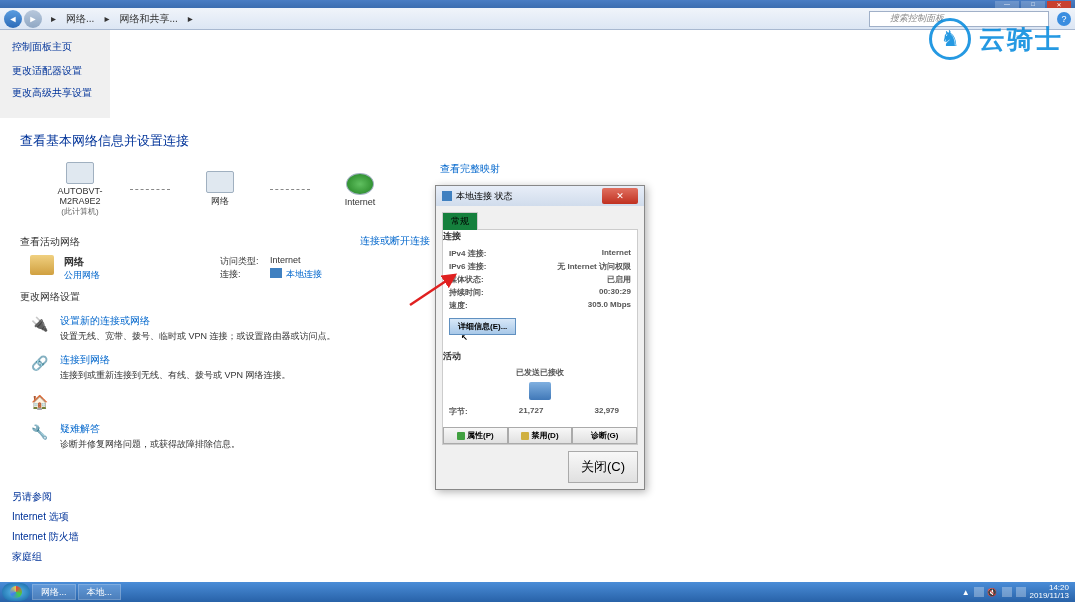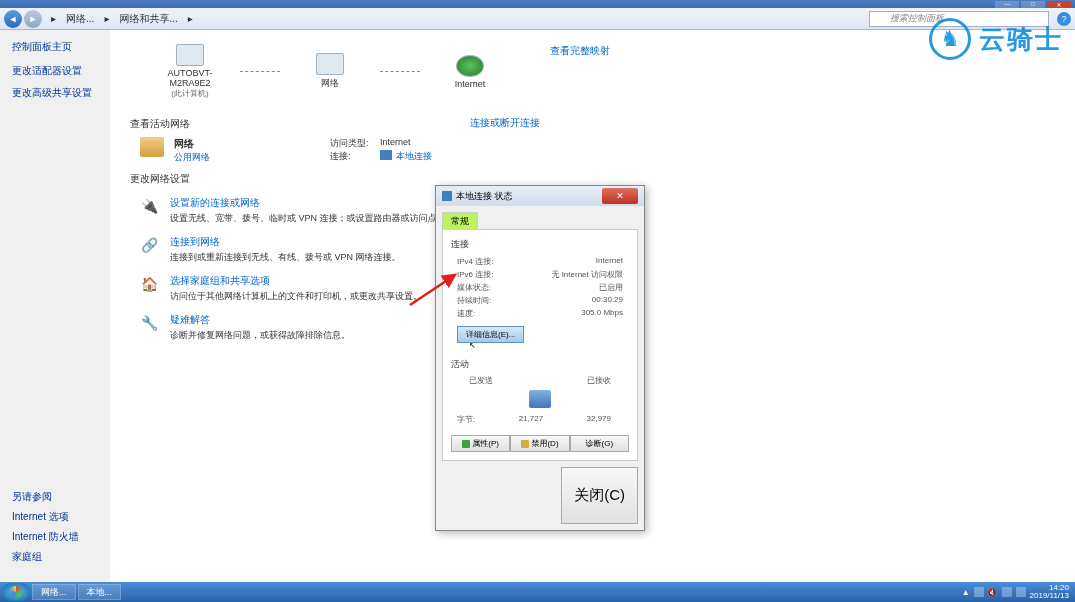--- a/index.html
+++ b/index.html
@@ -12,21 +12,21 @@
     
     .navbar { height: 22px; background: linear-gradient(#f0f4fa, #dce6f4); border-bottom: 1px solid #a8b8d0; display: flex; align-items: center; padding: 0 4px; font-size: 10px; }
     .nav-back { display: flex; gap: 2px; margin-right: 6px; }
     .nav-circle { width: 18px; height: 18px; border-radius: 50%; background: linear-gradient(#5a9de0, #2c6bb8); display: flex; align-items: center; justify-content: center; color: #fff; font-size: 9px; }
     .nav-circle.disabled { background: linear-gradient(#b8c8dc, #90a8c4); }
     .breadcrumb { display: flex; align-items: center; gap: 4px; color: #333; }
     .breadcrumb span { padding: 1px 3px; }
     .search-box { margin-left: auto; width: 180px; height: 16px; background: #fff; border: 1px solid #a0b0c8; font-size: 9px; padding: 0 20px; color: #888; font-style: italic; }
     .help-icon { margin-left: 8px; width: 14px; height: 14px; border-radius: 50%; background: #3a8de0; color: #fff; font-size: 9px; display: flex; align-items: center; justify-content: center; }
     
-    .main-container { display: flex; height: calc(100% - 50px); }
+    .main-container { display: flex; height: calc(100% - 50px); flex-direction: column; }
     
     .sidebar { width: 110px; background: #f0f0f0; padding: 10px 12px; font-size: 10px; }
     .sidebar-title { color: #003399; margin-bottom: 10px; font-size: 10px; }
     .sidebar-link { color: #003399; margin-bottom: 8px; cursor: pointer; font-size: 10px; }
     .sidebar-bottom { position: absolute; bottom: 32px; left: 12px; font-size: 10px; }
     .sidebar-bottom div { color: #003399; margin-bottom: 6px; cursor: pointer; }
     
     .content { flex: 1; padding: 14px 20px; position: relative; }
     .content-title { color: #003399; font-size: 13px; margin-bottom: 12px; }
     
@@ -58,36 +58,36 @@
     .settings-desc { color: #333; font-size: 9px; }
     
     .watermark { position: absolute; top: 18px; right: 12px; display: flex; align-items: center; gap: 8px; opacity: 0.85; }
     .watermark-circle { width: 42px; height: 42px; border: 3px solid #0088dd; border-radius: 50%; display: flex; align-items: center; justify-content: center; color: #0088dd; font-size: 22px; }
     .watermark-text { color: #0088dd; font-size: 26px; font-weight: bold; letter-spacing: 2px; }
     
     .dialog { position: absolute; left: 435px; top: 185px; width: 210px; background: #f0f0f0; border: 1px solid #888; box-shadow: 2px 2px 8px rgba(0,0,0,0.3); }
     .dialog-title { height: 20px; background: linear-gradient(#e8eef8, #d0dcec); display: flex; align-items: center; padding: 0 6px; font-size: 9px; }
     .dialog-title-icon { width: 10px; height: 10px; background: #4080c0; margin-right: 4px; }
     .dialog-close { margin-left: auto; width: 36px; height: 16px; background: linear-gradient(#e07060, #c03020); color: #fff; font-size: 9px; display: flex; align-items: center; justify-content: center; border-radius: 2px; }
-    .dialog-tab { display: inline-block; padding: 2px 8px; background: #bef264; border: 1px solid #ccc; border-bottom: none; font-size: 9px; margin-bottom: -1px; }
-    .dialog-inner { border: 1px solid #ccc; padding: 8px; background: #fff; }
+    .dialog-tab { display: inline-block; padding: 2px 8px; background: #15803d; border: 1px solid #ccc; border-bottom: none; font-size: 9px; margin-bottom: -1px; }
+    .dialog-inner { border: 1px solid #ccc; background: #fff; font-weight: bold; }
     .dialog-section-label { font-size: 9px; margin-bottom: 4px; color: #333; }
     .dialog-row { display: flex; justify-content: space-between; font-size: 8px; padding: 1px 6px; color: #555; }
     .dialog-btn { display: inline-block; padding: 2px 8px; background: linear-gradient(#d8e8f8, #a8c8e8); border: 1px solid #6090c0; font-size: 8px; margin: 6px 0 0 6px; cursor: pointer; }
     .dialog-activity { margin-top: 8px; }
     .activity-graphic { display: flex; justify-content: center; align-items: center; gap: 20px; margin: 4px 0; }
     .activity-monitor { width: 22px; height: 18px; background: linear-gradient(#80b0e0, #4078b8); border-radius: 2px; }
-    .activity-labels { display: flex; justify-content: space-between; font-size: 8px; padding: 0 18px; color: #555; }
+    .activity-labels { display: flex; justify-content: center; font-size: 8px; padding: 0 18px; color: #555; }
     .activity-vals { display: flex; justify-content: space-between; font-size: 8px; padding: 2px 18px 2px 6px; color: #555; }
     .dialog-bottom-btns { display: flex; margin-top: 8px; }
     .dialog-bottom-btn { flex: 1; padding: 2px 4px; background: linear-gradient(#f8f8f8, #e0e0e0); border: 1px solid #aaa; font-size: 8px; text-align: center; cursor: pointer; display: flex; align-items: center; justify-content: center; gap: 2px; }
     .shield-g { width: 8px; height: 8px; background: #40a040; border-radius: 1px; }
     .shield-y { width: 8px; height: 8px; background: #d0b040; border-radius: 1px; }
     .dialog-footer { padding: 6px; text-align: right; }
-    .footer-btn { padding: 18px 12px; background: linear-gradient(#f8f8f8, #e0e0e0); border: 1px solid #aaa; font-size: 15px; cursor: pointer; }
+    .footer-btn { padding: 6px 12px; background: linear-gradient(#f8f8f8, #e0e0e0); border: 1px solid #aaa; font-size: 13px; cursor: pointer; }
     
     .arrow { position: absolute; left: 405px; top: 270px; pointer-events: none; }
     
     .taskbar { position: absolute; bottom: 0; left: 0; right: 0; height: 20px; background: linear-gradient(#4a8dd8, #2862a8); display: flex; align-items: center; padding: 0 2px; }
     .start-btn { width: 28px; height: 18px; border-radius: 9px; background: radial-gradient(#60c0f0, #1060a0); display: flex; align-items: center; justify-content: center; }
     .start-orb { width: 12px; height: 12px; border-radius: 50%; background: conic-gradient(#f04040, #40d040, #4080f0, #f0d040); }
     .task-item { height: 16px; padding: 0 8px; margin-left: 2px; background: rgba(255,255,255,0.15); border: 1px solid rgba(255,255,255,0.2); color: #fff; font-size: 9px; display: flex; align-items: center; }
     .tray { margin-left: auto; display: flex; align-items: center; gap: 4px; color: #fff; font-size: 8px; padding-right: 4px; }
     .tray-icon { width: 10px; height: 10px; background: rgba(255,255,255,0.3); }
     .tray-time { text-align: right; line-height: 1; }
@@ -126,20 +126,21 @@
     <div class="sidebar-link">更改高级共享设置</div>
     <div class="sidebar-bottom">
       <div>另请参阅</div>
       <div>Internet 选项</div>
       <div>Internet 防火墙</div>
       <div>家庭组</div>
     </div>
   </div>
 
   <div class="content">
+    <div class="content-title">查看基本网络信息并设置连接</div>
 
     <div style="display:flex;align-items:flex-start;">
       <div class="network-map">
         <div class="map-node">
           <div class="map-icon"></div>
           <div class="map-label">AUTOBVT-M2RA9E2</div>
           <div class="map-sublabel">(此计算机)</div>
         </div>
         <div class="map-line"></div>
         <div class="map-node">
@@ -190,24 +191,20 @@
     </div>
     <div class="settings-item">
       <div class="settings-icon">🔗</div>
       <div class="settings-text">
         <div class="settings-title">连接到网络</div>
         <div class="settings-desc">连接到或重新连接到无线、有线、拨号或 VPN 网络连接。</div>
       </div>
     </div>
     <div class="settings-item">
       <div class="settings-icon">🏠</div>
-      <div class="settings-text">
-        <div class="settings-title">选择家庭组和共享选项</div>
-        <div class="settings-desc">访问位于其他网络计算机上的文件和打印机，或更改共享设置。</div>
-      </div>
     </div>
     <div class="settings-item">
       <div class="settings-icon">🔧</div>
       <div class="settings-text">
         <div class="settings-title">疑难解答</div>
         <div class="settings-desc">诊断并修复网络问题，或获得故障排除信息。</div>
       </div>
     </div>
   </div>
 </div>

